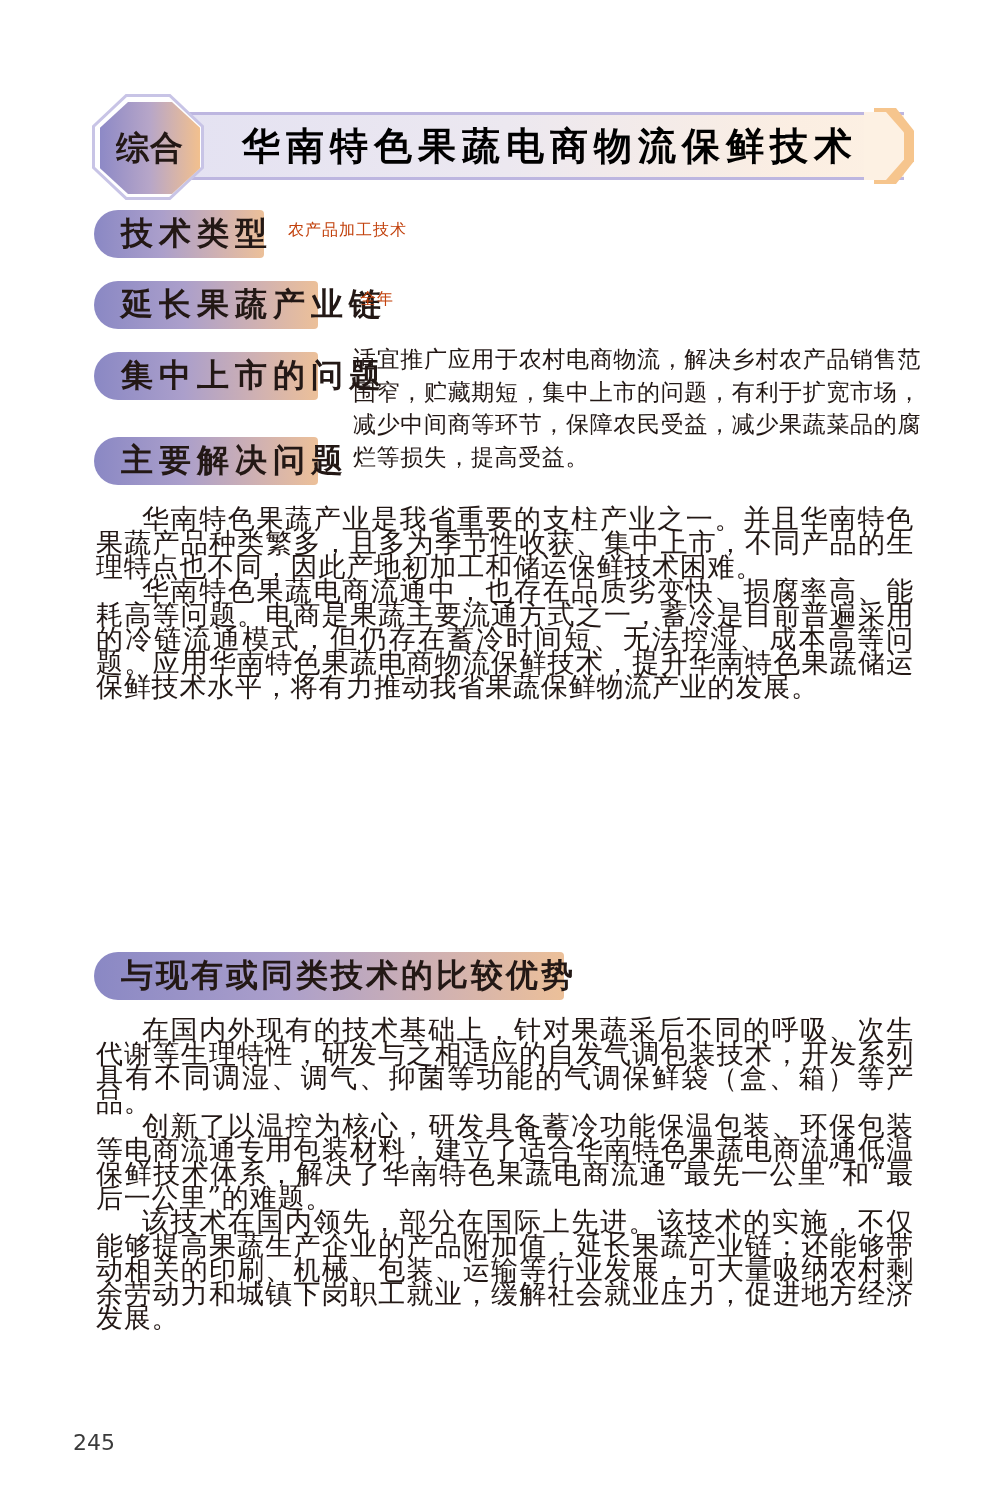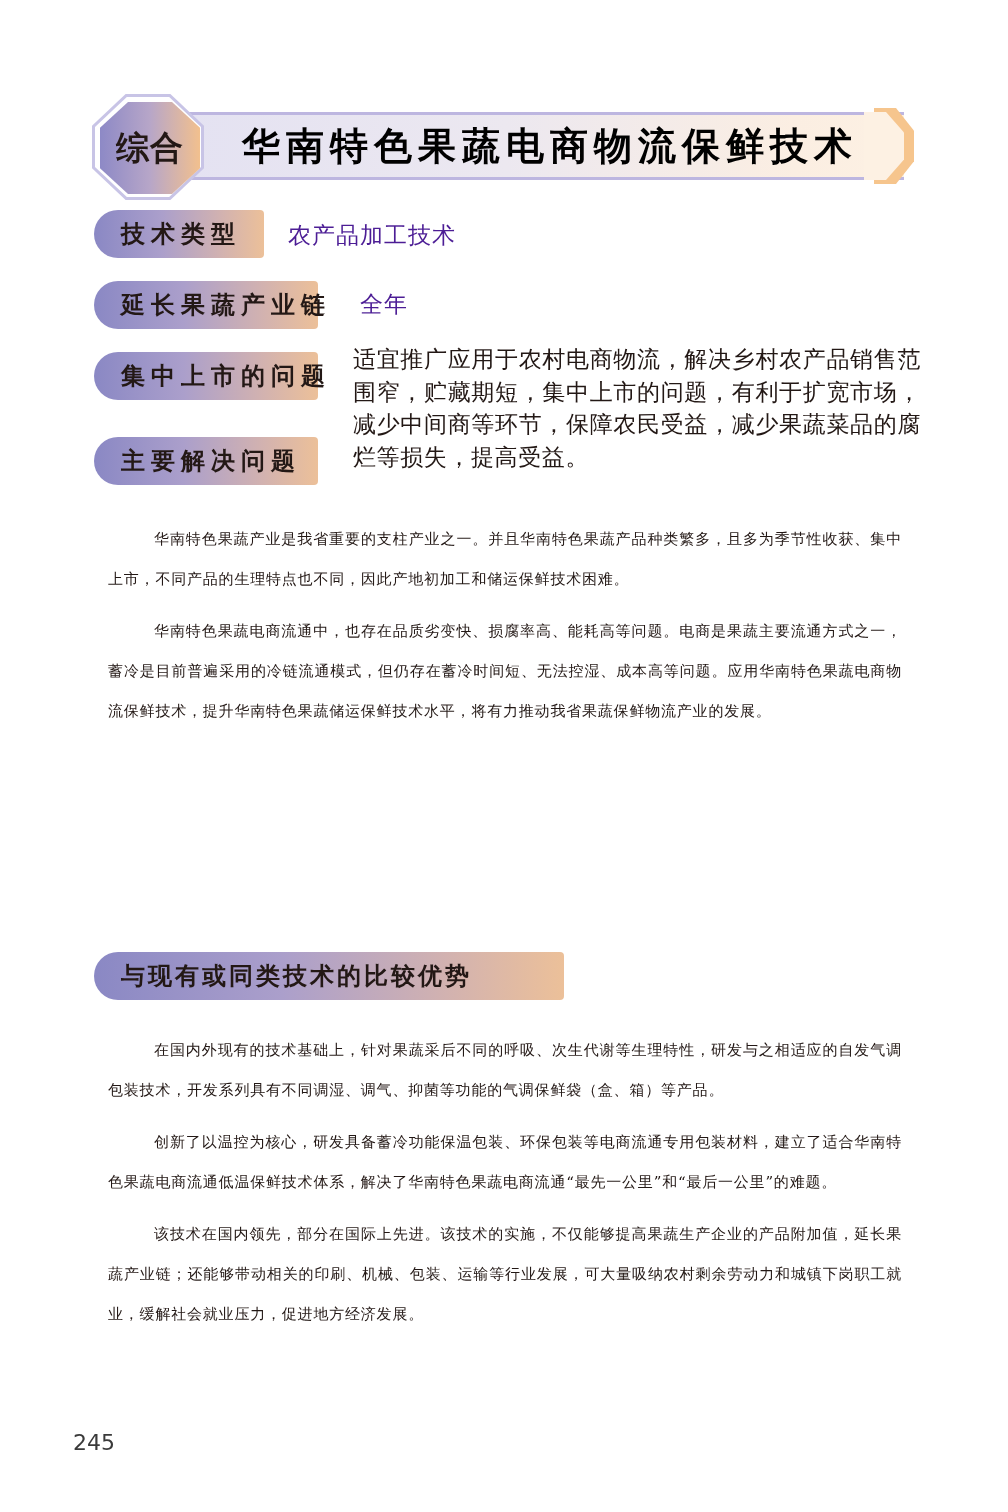--- a/index.html
+++ b/index.html
@@ -53,34 +53,34 @@
 
     
     .pill {
       position: absolute; left: 94px; height: 48px;
       background: linear-gradient(90deg, #8a88c4 0%, #ab9fcb 40%, #d2b2b0 75%, #ecc099 100%);
       border-radius: 24px 4px 4px 24px;
       display: flex; align-items: center; box-sizing: border-box; padding-left: 27px;
     }
     .pill span {
       font-family: Liberation Serif, serif; font-weight: bold;
-      font-size: 24px; letter-spacing: 6px; color: #231815; white-space: nowrap;
+      font-size: 32px; letter-spacing: 6px; color: #231815; white-space: nowrap;
     }
     .meta-value {
-      position: absolute; font-size: 23px; color: #4c1d95; white-space: nowrap; letter-spacing: 1px;
+      position: absolute; font-size: 16px; color: #c2410c; white-space: nowrap; letter-spacing: 1px;
     }
     .region-text {
       position: absolute; left: 346px; top: 343px; width: 568px;
       font-size: 23px; line-height: 32.5px; letter-spacing: 0.6px; text-align: justify; margin-left: 7px;
     }
 
     
     .section { position: absolute; left: 96px; width: 818px; }
     .section p {
-      margin: 12px; font-size: 15px; line-height: 40px; text-indent: 46px;
+      margin: 0; font-size: 27px; line-height: 24px; text-indent: 46px;
       text-align: justify; letter-spacing: 0.8px;
     }
 
     .page-number {
       position: absolute; left: 73px; top: 1430px;
       font-family: "DejaVu Sans", "Liberation Sans", sans-serif;
       font-size: 22px; color: #3a3a3a;
     }
   </style>
 </head>

